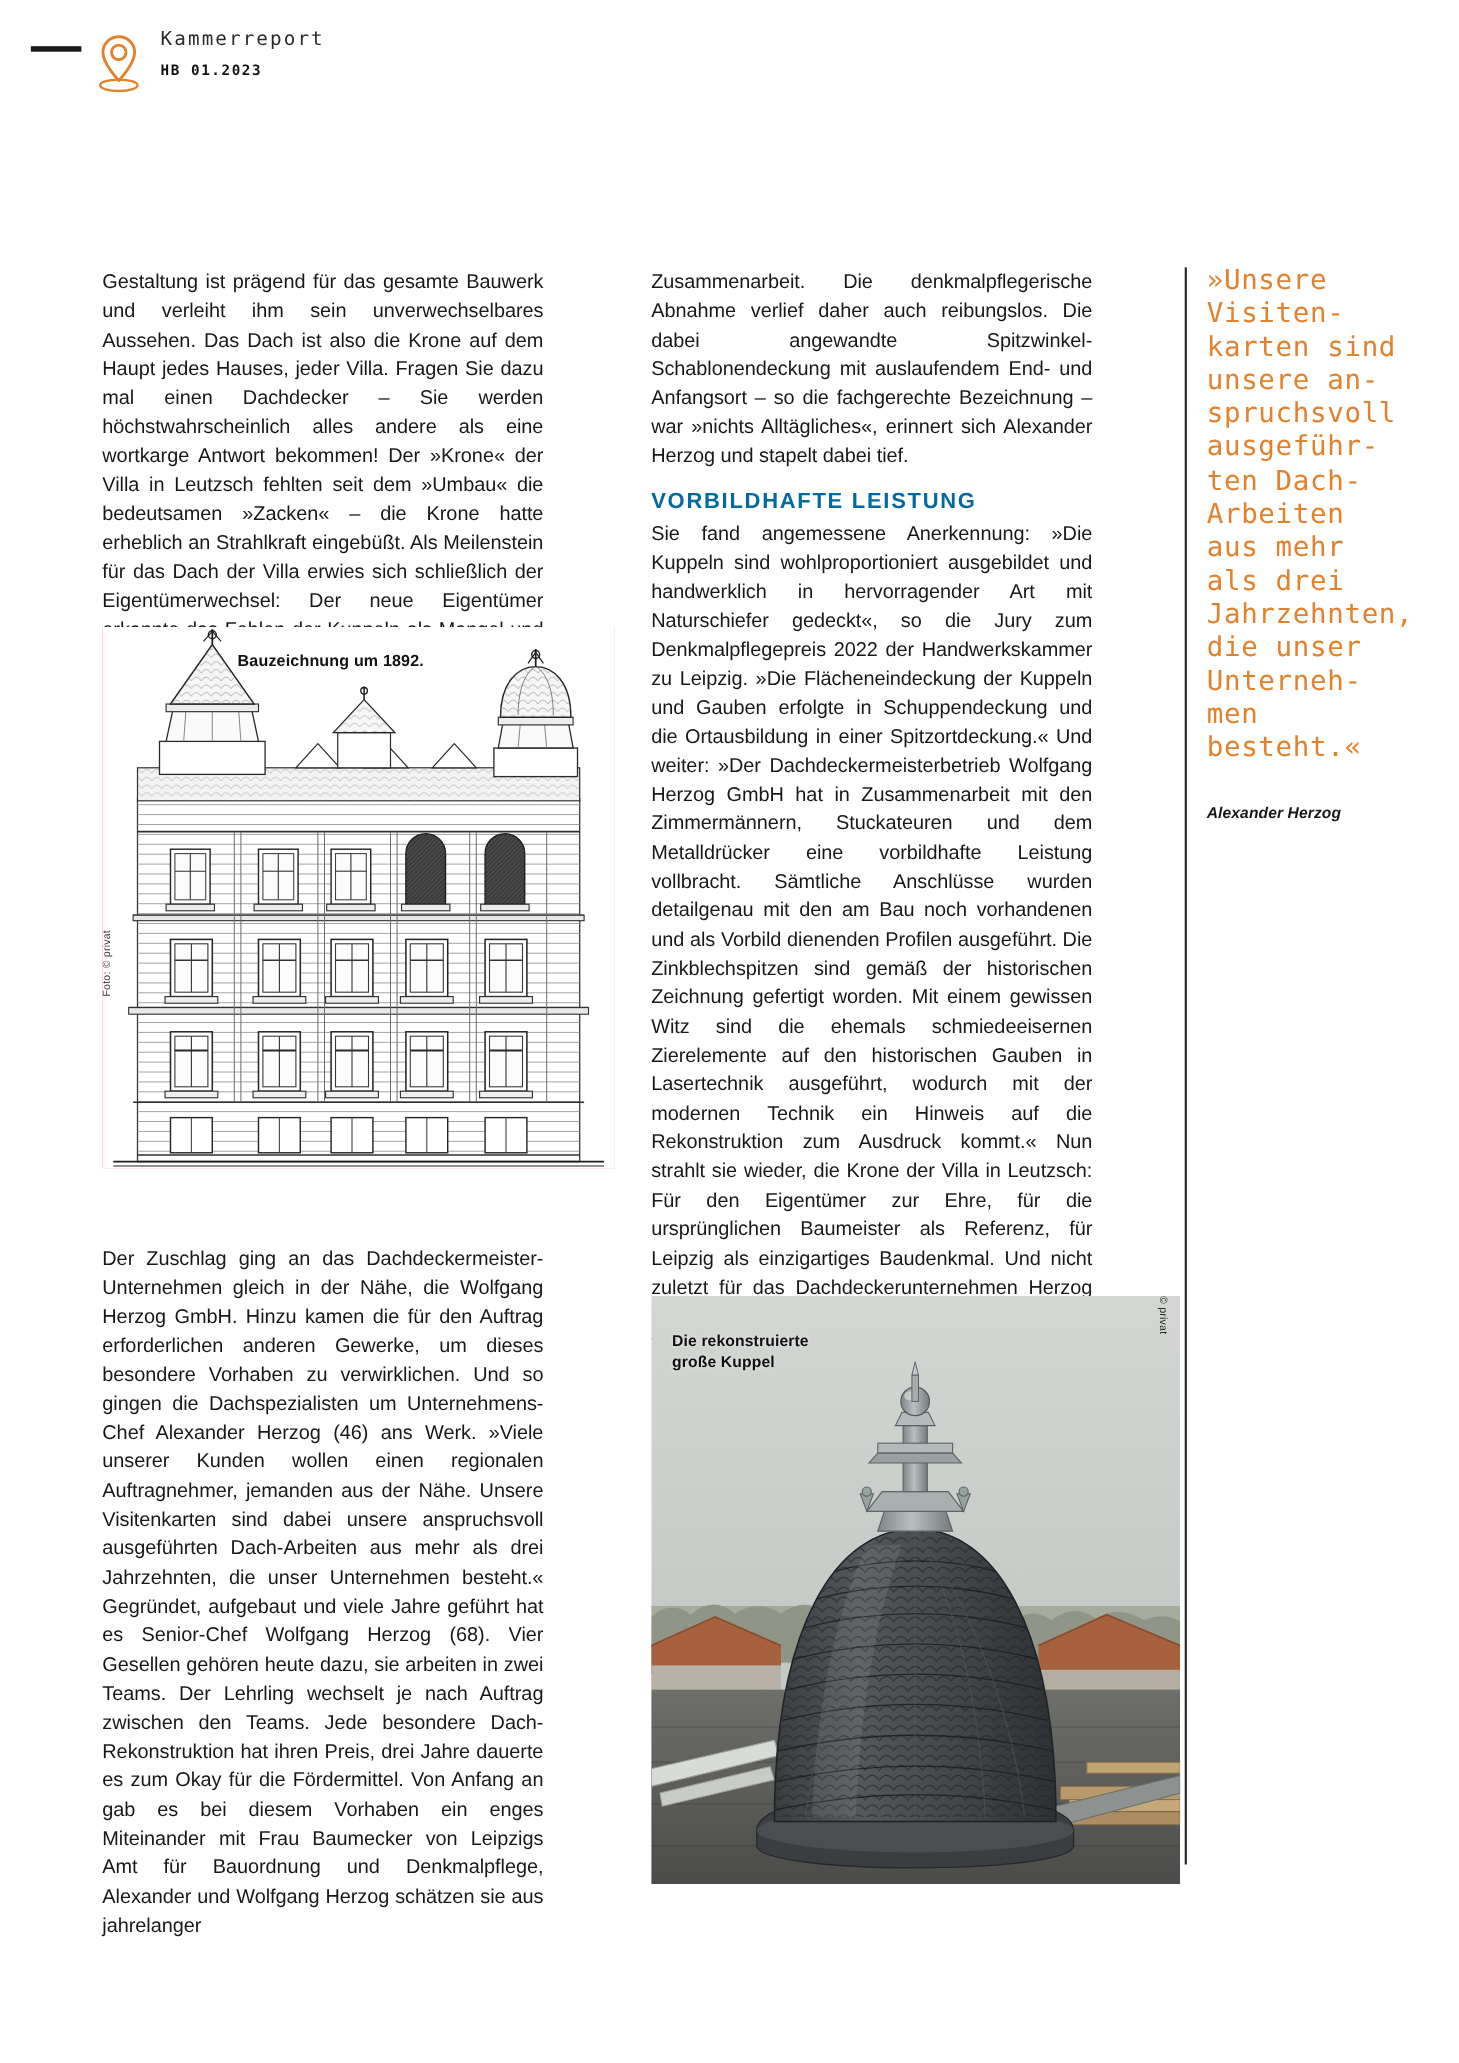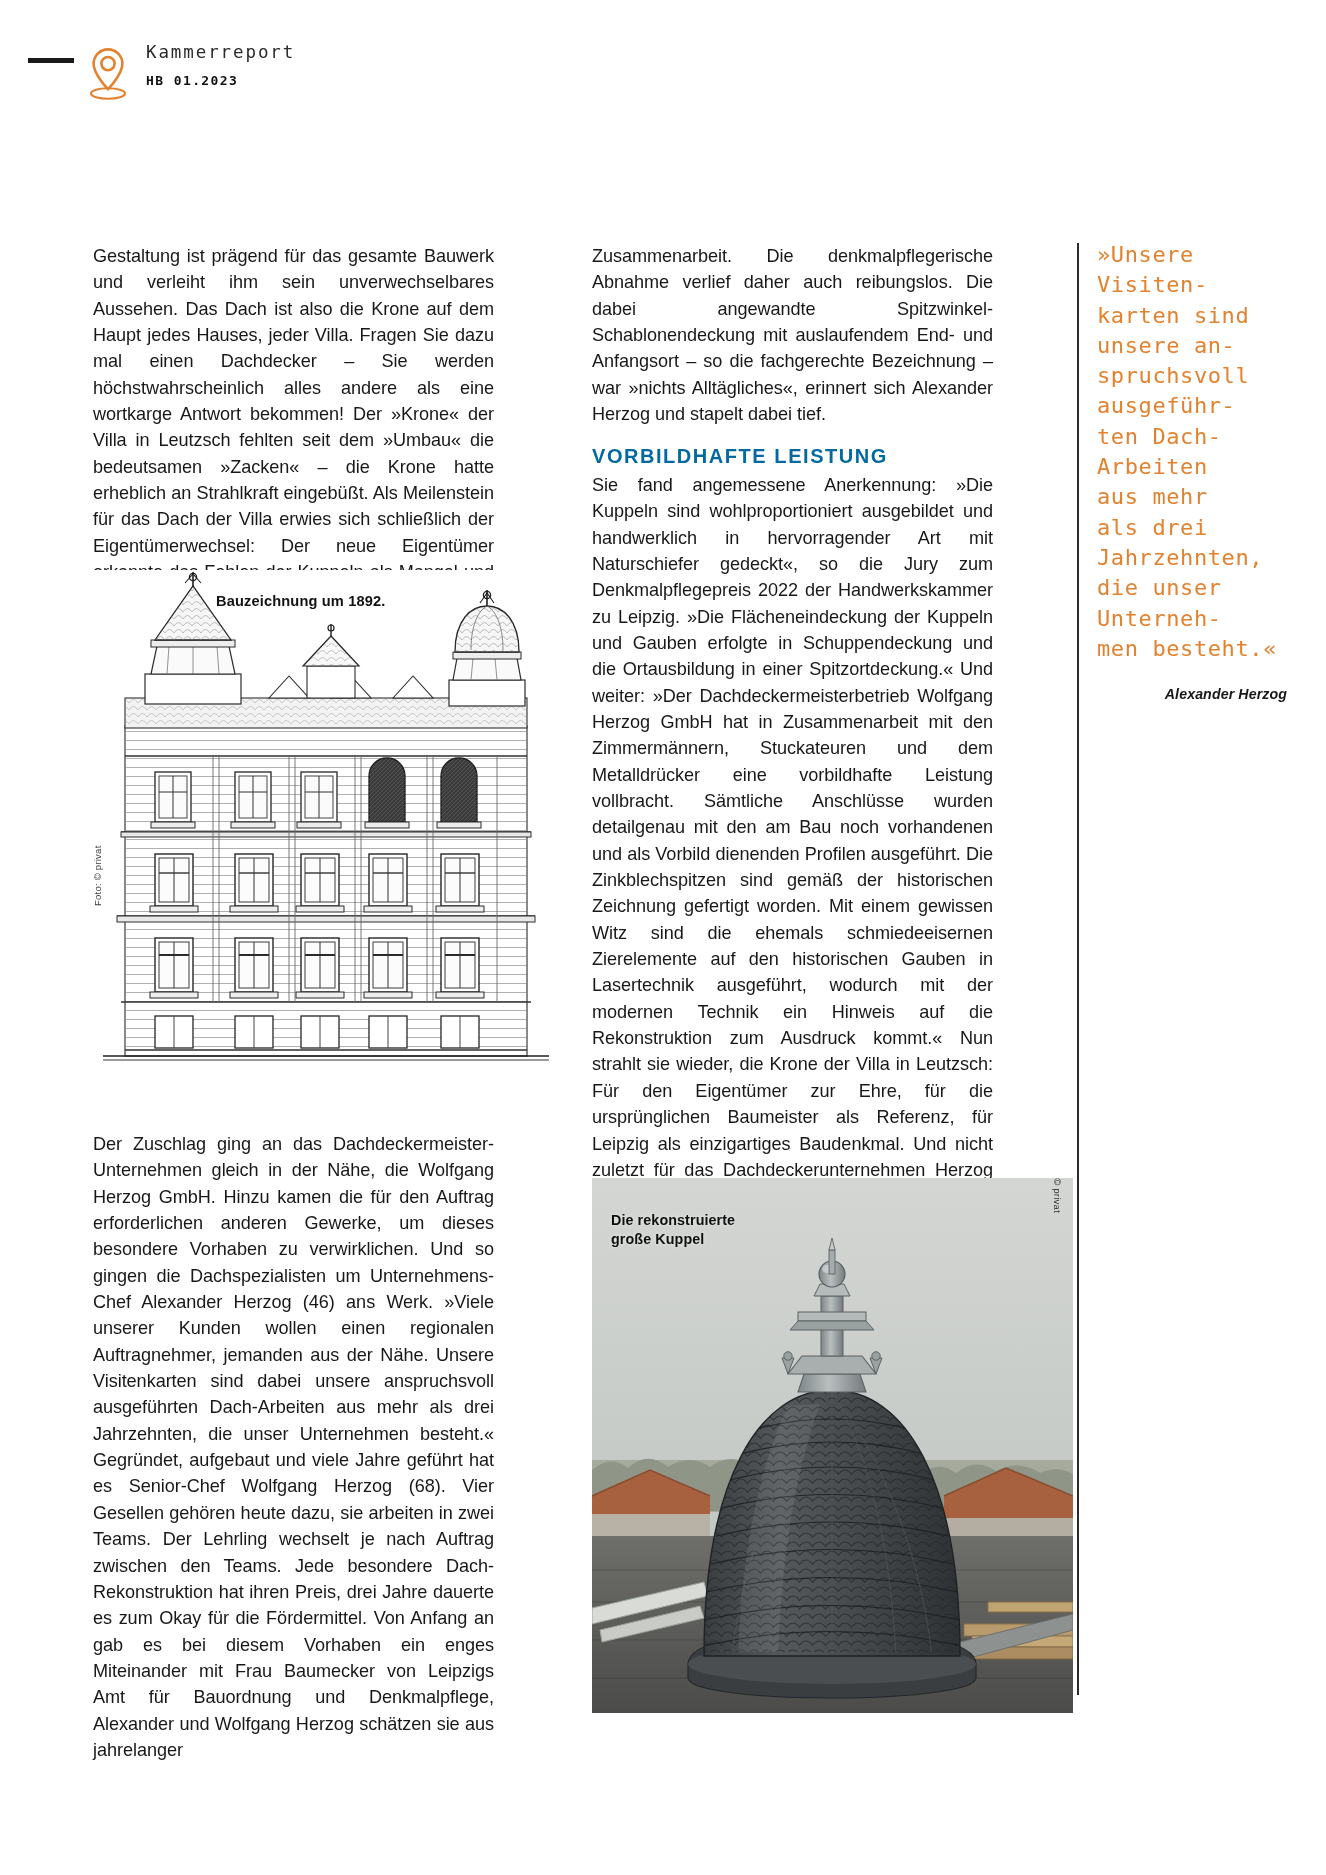--- a/index.html
+++ b/index.html
@@ -14,21 +14,21 @@
     position: relative;
     font-family: "Liberation Sans", sans-serif;
     color: #1a1a1a;
     overflow: hidden;
   }
 
   
   #masthead {
     position: absolute;
     left: 0;
-    top: 46px;
+    top: 30px;
     width: 1326px;
     height: 62px;
   }
   #masthead .rule {
     position: absolute;
     left: 28px;
     top: 12px;
     width: 46px;
     height: 5px;
     background: #1a1a1a;
@@ -177,35 +177,34 @@
     background: #2a2a2a;
   }
   #pullquote {
     position: absolute;
     left: 1097px;
     top: 240px;
     width: 190px;
   }
   #pullquote .qtext {
     font-family: "DejaVu Sans Mono", monospace;
-    font-size: 22px;
+    font-size: 25px;
     line-height: 30.3px;
     letter-spacing: 0.6px;
     color: #e2822f;
     white-space: pre-line;
     font-weight: 400;
   }
   #pullquote .qattr {
-    margin-top: 22px;
+    margin-top: 38px;
     font-size: 14.2px;
     font-style: italic;
     font-weight: 700;
     color: #181818;
     letter-spacing: 0.1px;
-    text-align: right;
   }
 
   
   #footer {
     position: absolute;
     left: 0;
     top: 1928px;
     width: 1326px;
   }
 </style>

